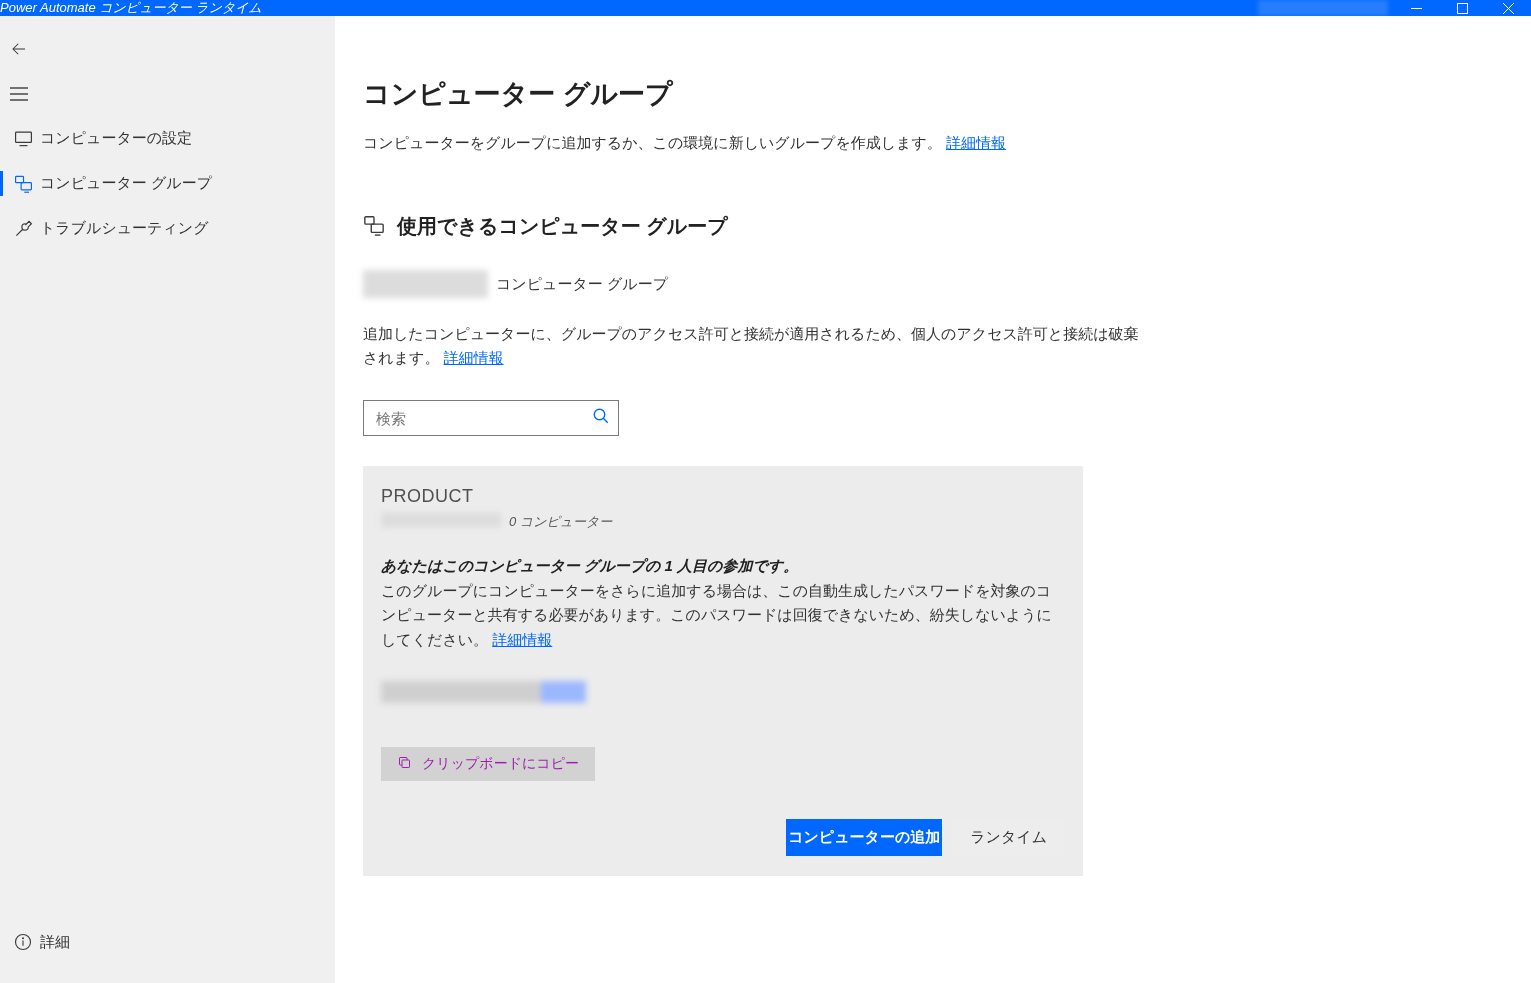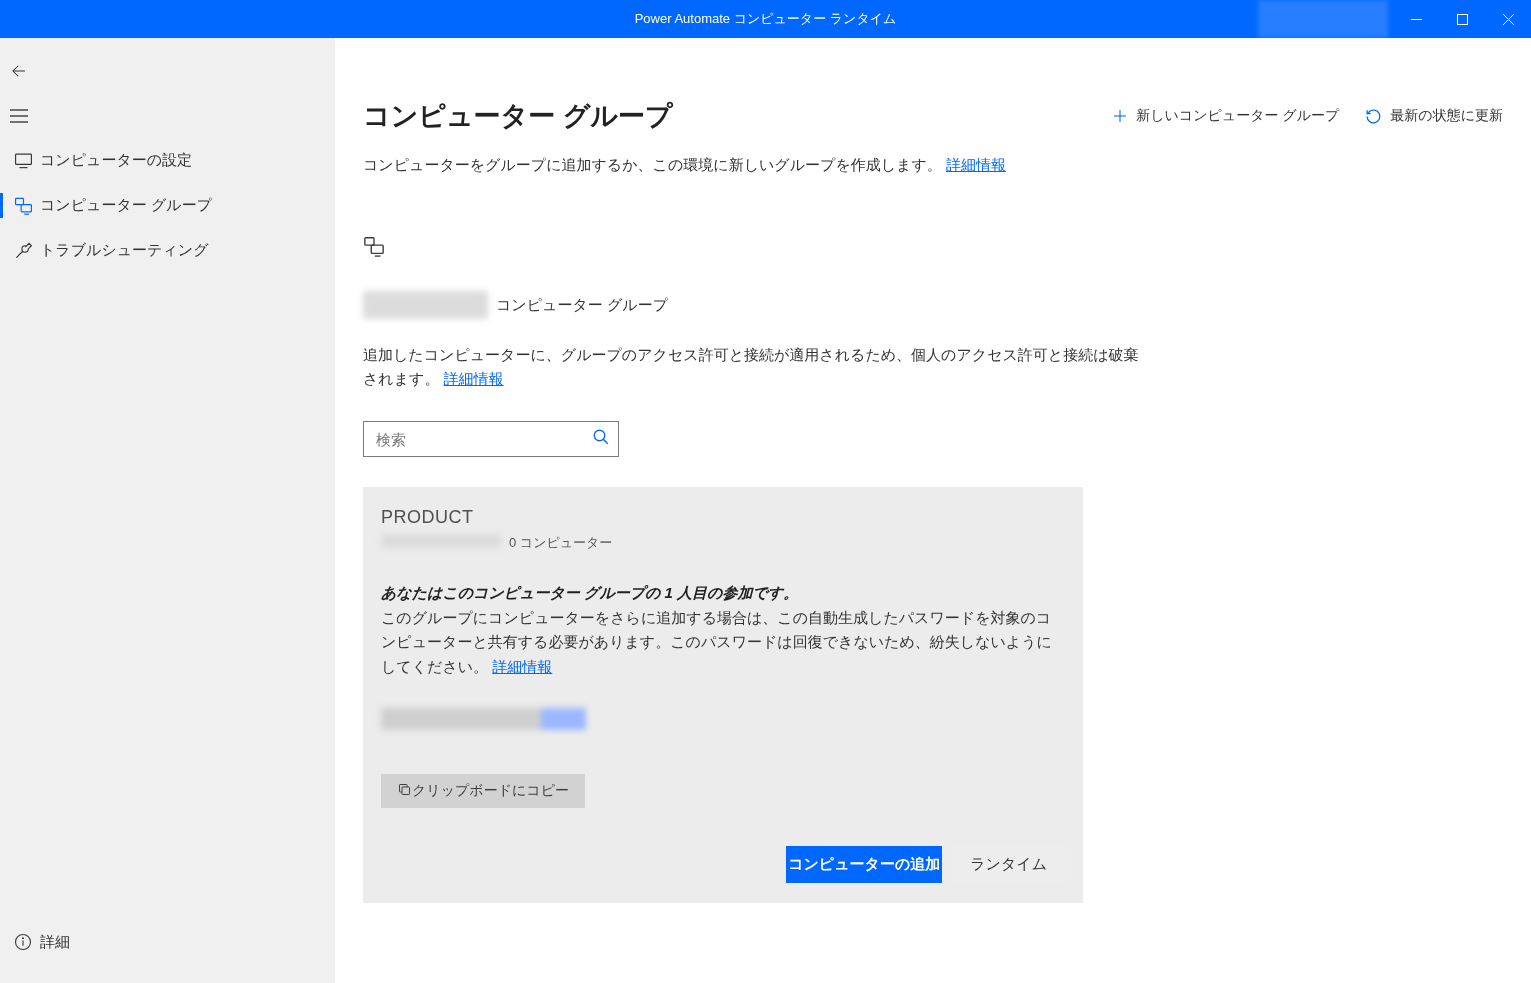--- a/index.html
+++ b/index.html
@@ -1,18 +1,18 @@
 <!DOCTYPE html>
 <html><head>
   <meta charset="utf-8">
   <style>
     * { margin: 0; padding: 0; box-sizing: border-box; font-family: "Yu Gothic UI", "Meiryo", "Segoe UI", sans-serif; }
     body { width: 1531px; height: 983px; display: flex; flex-direction: column; background: #fff; overflow: hidden; }
     
-    .titlebar { height: 38px; background: #0068ff; color: #fff; display: flex; align-items: center; justify-content: center; position: relative; }
+    .titlebar { height: 16px; background: #0068ff; color: #fff; display: flex; align-items: center; position: relative; font-style: italic; }
     .titlebar-title { font-size: 13px; font-weight: 400; }
     .titlebar-controls { position: absolute; right: 0; top: 0; display: flex; height: 100%; }
     .titlebar-user { width: 130px; height: 100%; background: rgba(255,255,255,0.15); filter: blur(2px); margin-right: 5px;}
     .titlebar-btn { width: 46px; height: 100%; display: flex; align-items: center; justify-content: center; cursor: pointer; }
     .titlebar-btn svg { stroke: #fff; fill: none; }
     
     .main-area { flex: 1; display: flex; min-height: 0; }
     
     .sidebar { width: 335px; background: #f0f0f0; display: flex; flex-direction: column; padding-top: 10px; }
     .sidebar-row { display: flex; align-items: center; height: 45px; padding-left: 10px; cursor: pointer; color: #323232; }
@@ -45,30 +45,30 @@
     
     .desc2 { font-size:15px; color:#323232; margin-bottom:30px; max-width:780px; line-height:1.6; }
     
     .search-box { width:256px; height:36px; border:1px solid #7a7a7a; display:flex; align-items:center; padding:0 8px 0 12px; margin-bottom:30px;}
     .search-box input { flex:1; border:none; outline:none; font-size:15px; color:#666; background:transparent;}
     .search-box input::placeholder { color:#777; }
     .search-ico { color:#0068ff; cursor:pointer; }
     
     .group-card { background:#ececec; padding:20px 18px; max-width:720px; }
     .card-title { font-size:18px; color:#505050; letter-spacing:0.5px; }
-    .card-meta { display:flex; gap:8px; margin-top:6px; margin-bottom:28px;}
+    .card-meta { display:flex; gap:8px; margin-top:6px; margin-bottom:22px;font-style:italic;}
     .card-meta .blur-pill { width:120px; height:14px; }
     .card-meta-text { font-size:13px; color:#555; }
     
     .card-strong { font-weight:700; font-size:15px; color:#212121; line-height:1.7;font-style:italic; }
     .card-body { font-size:15px; color:#323232; line-height:1.65; margin-bottom:28px;}
     
     .pwd-blur { width:205px; height:22px; background: linear-gradient(90deg,#cfcfcf 0%, #cfcfcf 78%, #9bb7ff 78%, #9bb7ff 100%); filter: blur(3px); margin-bottom:44px;}
     
-    .copy-btn { display:inline-flex; align-items:center; background:#d2d2d2; color:#404040; font-size:14px; padding:8px 16px; cursor:pointer; border:none; }
+    .copy-btn { display:inline-flex; align-items:center; gap:10px; background:#d2d2d2; color:#a21caf; font-size:14px; padding:8px 16px; cursor:pointer; border:none; }
     
     .card-footer { display:flex; justify-content:flex-end; gap:10px; margin-top:38px;}
     .btn-primary { background:#0068ff; color:#fff; font-size:15px; font-weight:600; padding:9px 2px; border:none; cursor:pointer; }
     .btn-secondary { background:#ededed; color:#333; font-size:15px; padding:9px 18px; border:none; cursor:pointer; }
   </style>
 </head>
 <body>
 
 <div class="titlebar">
   <span class="titlebar-title">Power Automate コンピューター ランタイム</span>
@@ -148,55 +148,36 @@
             <circle cx="12" cy="7" r="0.6" fill="currentColor"></circle>
           </svg>
       </span>
       <span>詳細</span>
     </div>
   </div>
 
   <div class="content">
     <div class="content-header">
       <div class="page-title">コンピューター グループ</div>
-      <div class="header-actions">
-        <div class="header-action">
-          <span class="hicon">
-            <svg width="16" height="16" viewBox="0 0 24 24" fill="none" stroke="currentColor" stroke-width="1.6">
-                <line x1="12" y1="3" x2="12" y2="21"></line>
-                <line x1="3" y1="12" x2="21" y2="12"></line>
-              </svg>
-          </span>
-          <span>新しいコンピューター グループ</span>
-        </div>
-        <div class="header-action">
-          <span class="hicon">
-            <svg width="17" height="17" viewBox="0 0 24 24" fill="none" stroke="currentColor" stroke-width="1.8">
-                <path d="M3 12a9 9 0 1 0 3-6.7L3 8"></path>
-                <polyline points="3 3 3 8 8 8"></polyline>
-              </svg>
-          </span>
-          <span>最新の状態に更新</span>
-        </div>
-      </div>
     </div>
 
     <div class="desc">
       <span>コンピューターをグループに追加するか、この環境に新しいグループを作成します。</span>
       <span class="link">詳細情報</span>
     </div>
 
     <div class="section-head">
       <span class="sicon">
         <svg width="22" height="22" viewBox="0 0 24 24" fill="none" stroke="currentColor" stroke-width="1.5">
             <rect x="2" y="3" width="10" height="8" rx="1"></rect>
             <rect x="9" y="11" width="13" height="9" rx="1"></rect>
             <line x1="13" y1="23" x2="19" y2="23"></line>
           </svg>
       </span>
+      <div class="section-title">使用できるコンピューター グループ</div>
     </div>
 
     <div class="group-row">
       <div class="blur-pill"></div>
       <span class="group-label">コンピューター グループ</span>
     </div>
 
     <div class="desc2">
       <span>追加したコンピューターに、グループのアクセス許可と接続が適用されるため、個人のアクセス許可と接続は破棄されます。</span>
       <span class="link">詳細情報</span>

